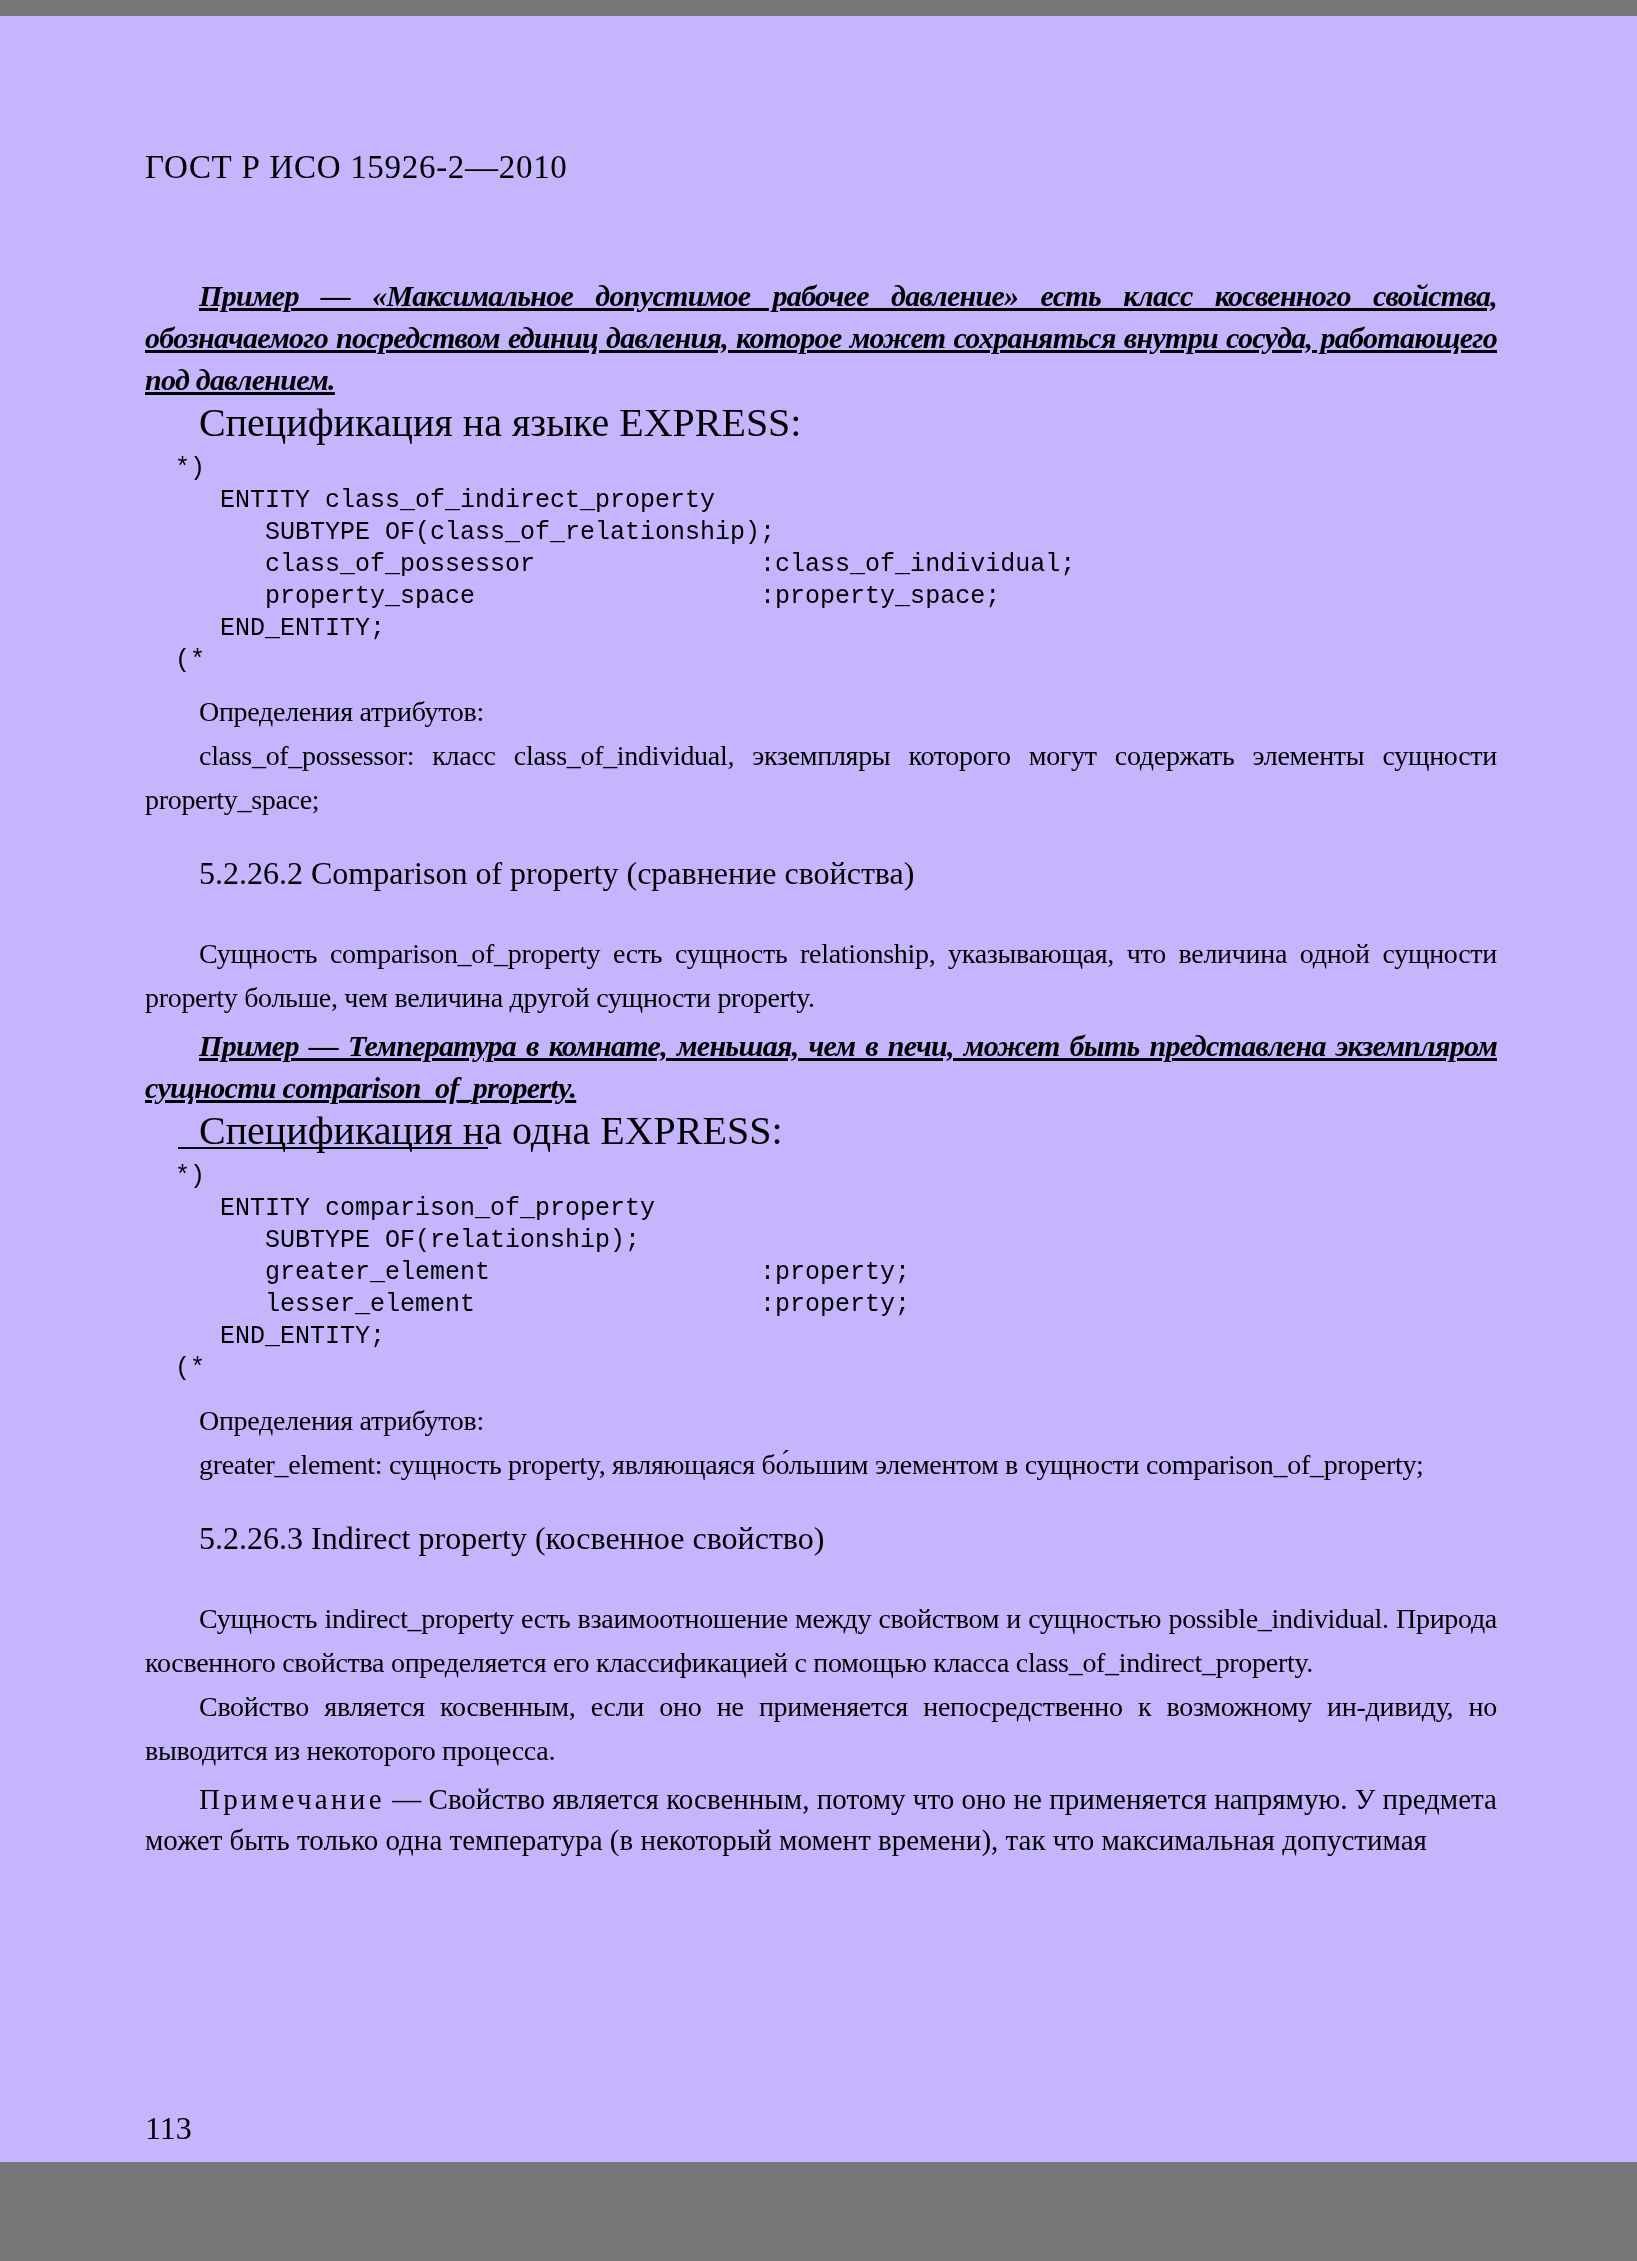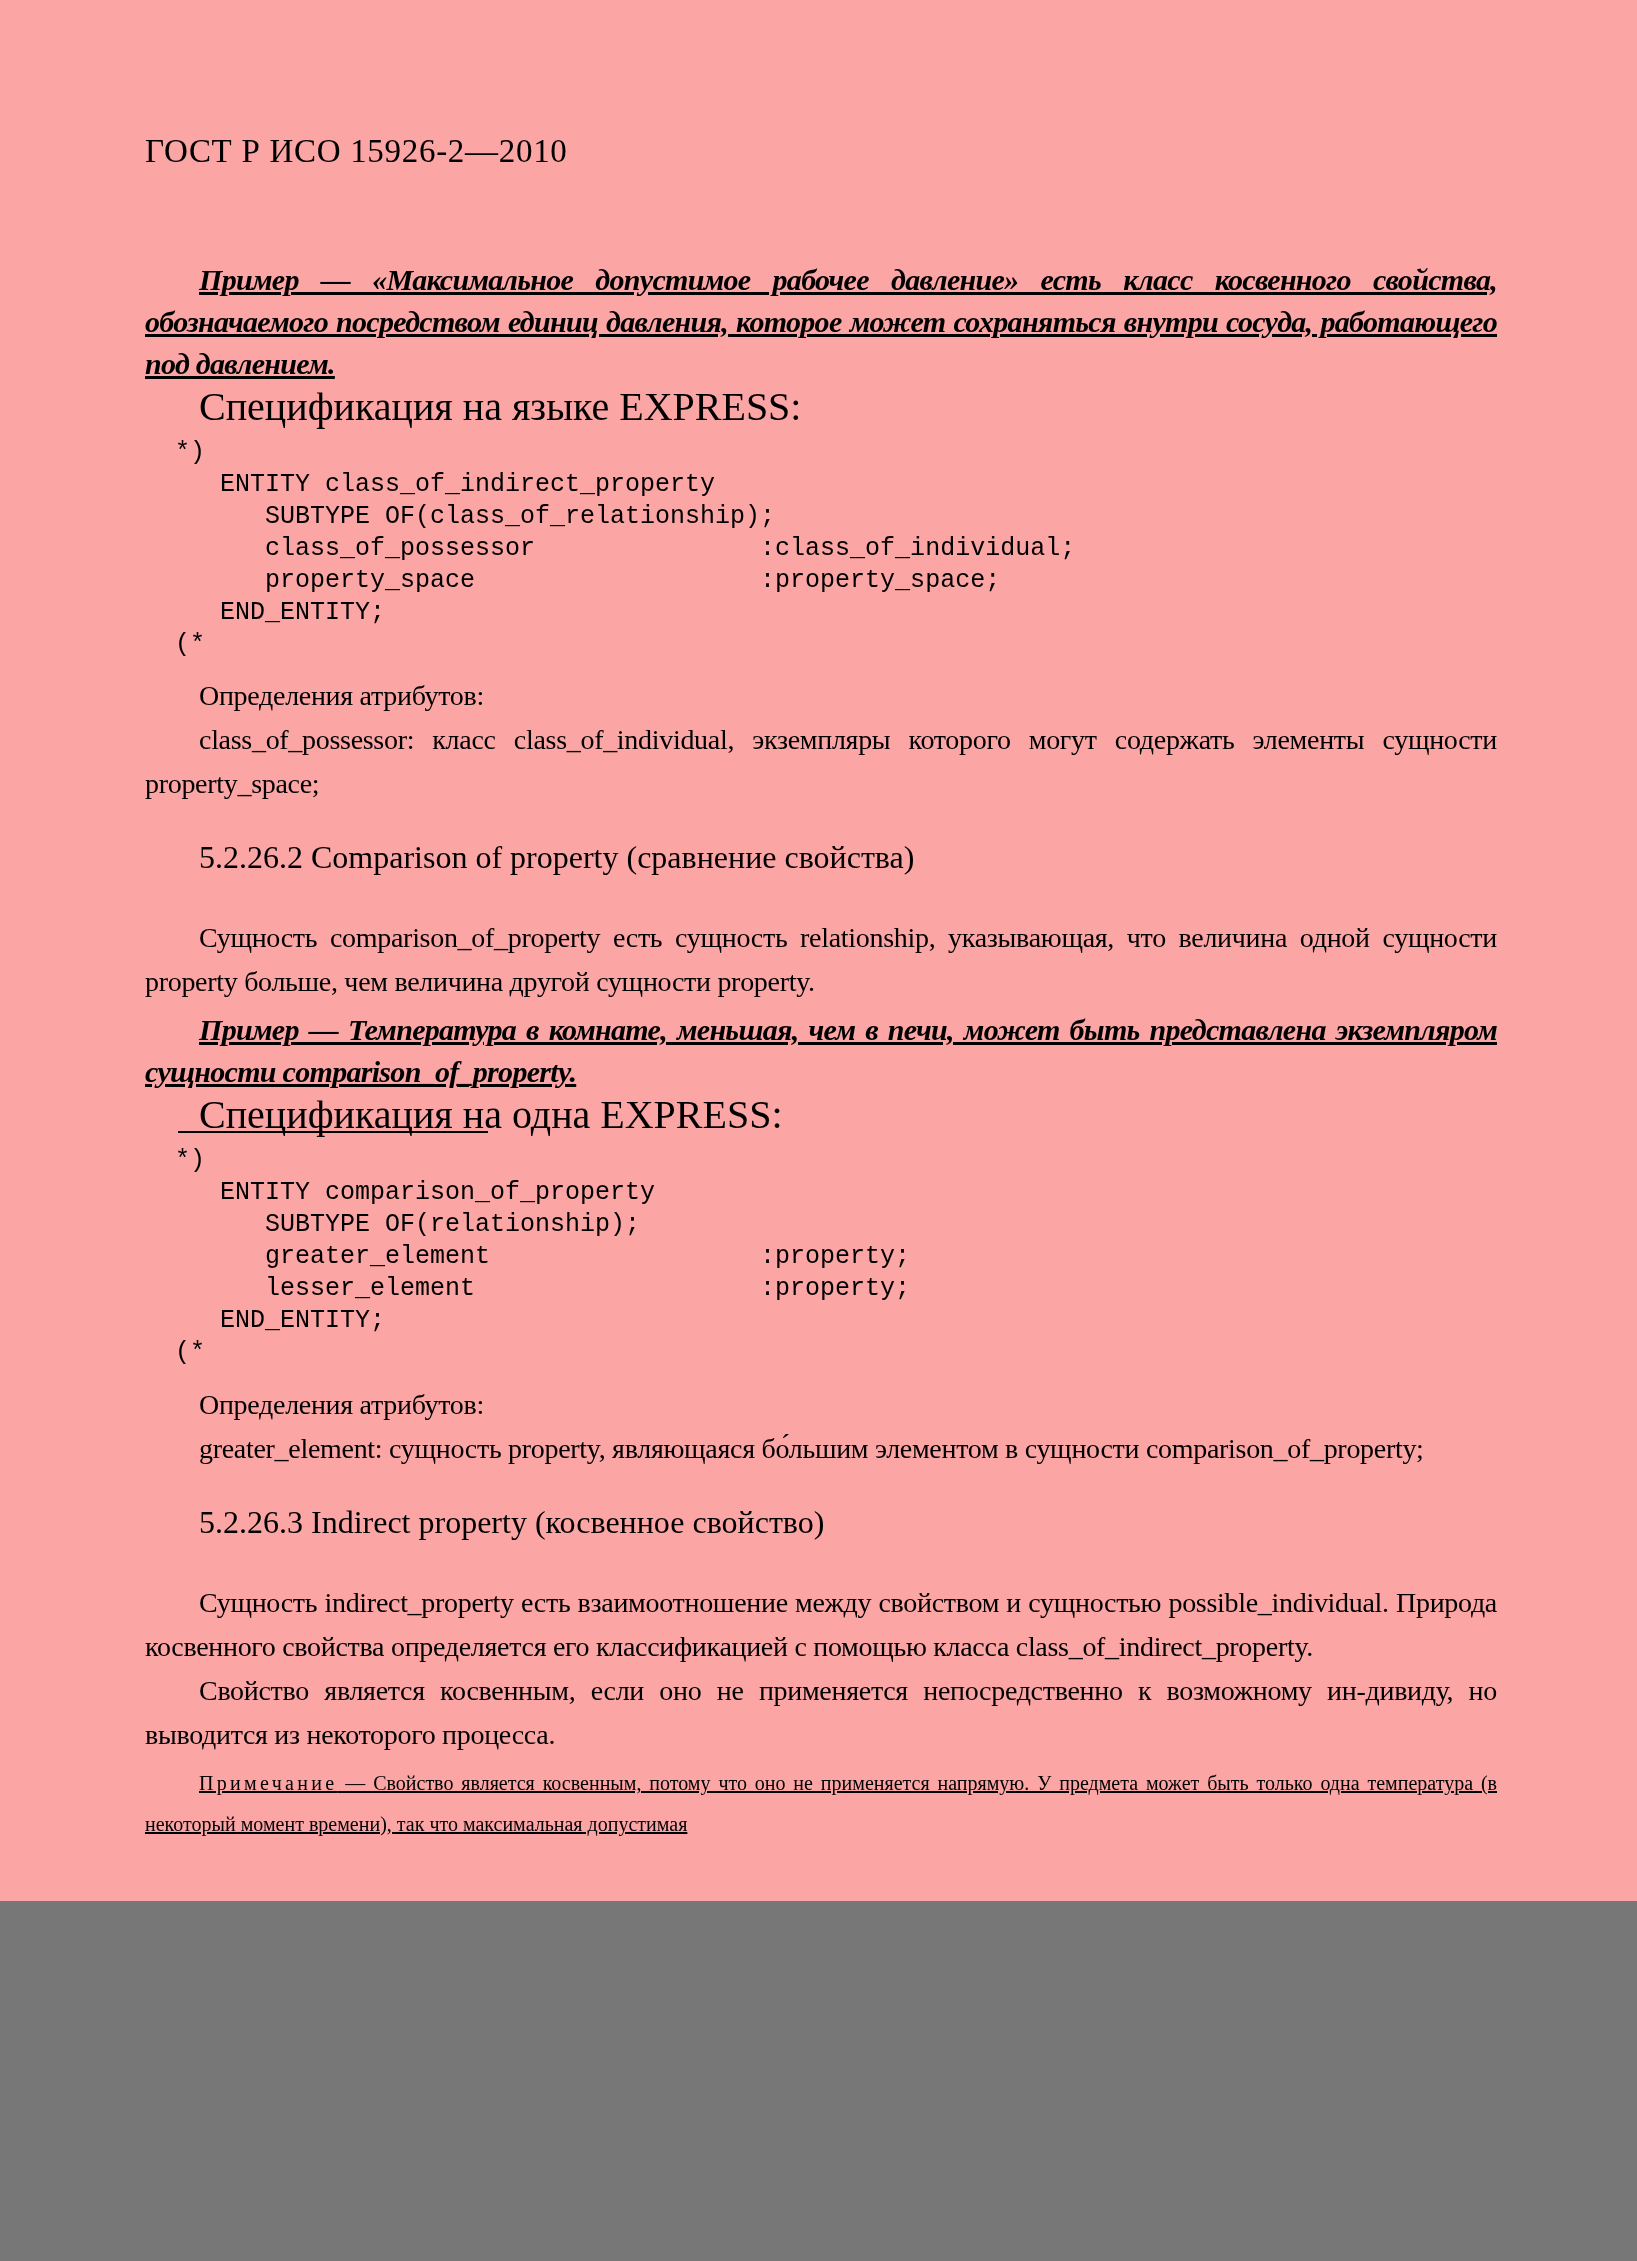--- a/index.html
+++ b/index.html
@@ -1,21 +1,21 @@
 <!DOCTYPE html>
 <html lang="ru" style="font-size:10.6px"><head>
 <meta charset="utf-8">
 <style>
   html,body{margin:0;padding:0;background:#777;}
   .page{
     position:relative;
     width:1637px;
-    height:1901px;
-    margin:0 auto;
-    background:#fca5a5;
+    height:2146px;
+    margin:16px auto;
+    background:#c4b5fd;
     color:#000;
     font-family:"Liberation Serif", serif;
     overflow:hidden;
   }
   .content{
     position:absolute;
     left:145px;
     top:0;
     width:1352px;
   }
@@ -60,26 +60,25 @@
   }
   .code-block{
     margin-top:8px;
     margin-bottom:13.2px;
     font-family:"Liberation Mono","DejaVu Sans Mono", monospace;
     font-size:25px;
     line-height:32px;
   }
   .code-line{white-space:pre;}
   .note-par{
-    font-size:20px;
+    font-size:29px;
     line-height:41px;
     text-align:justify;
     text-indent:54px;
     margin-top:6.6px;
-    text-decoration:underline;
   }
   .note-label{letter-spacing:3.3px;}
   .underline-mark{
     position:absolute;
     left:33px;
     top:38px;
     width:310px;
     height:2px;
     background:#000;
   }

